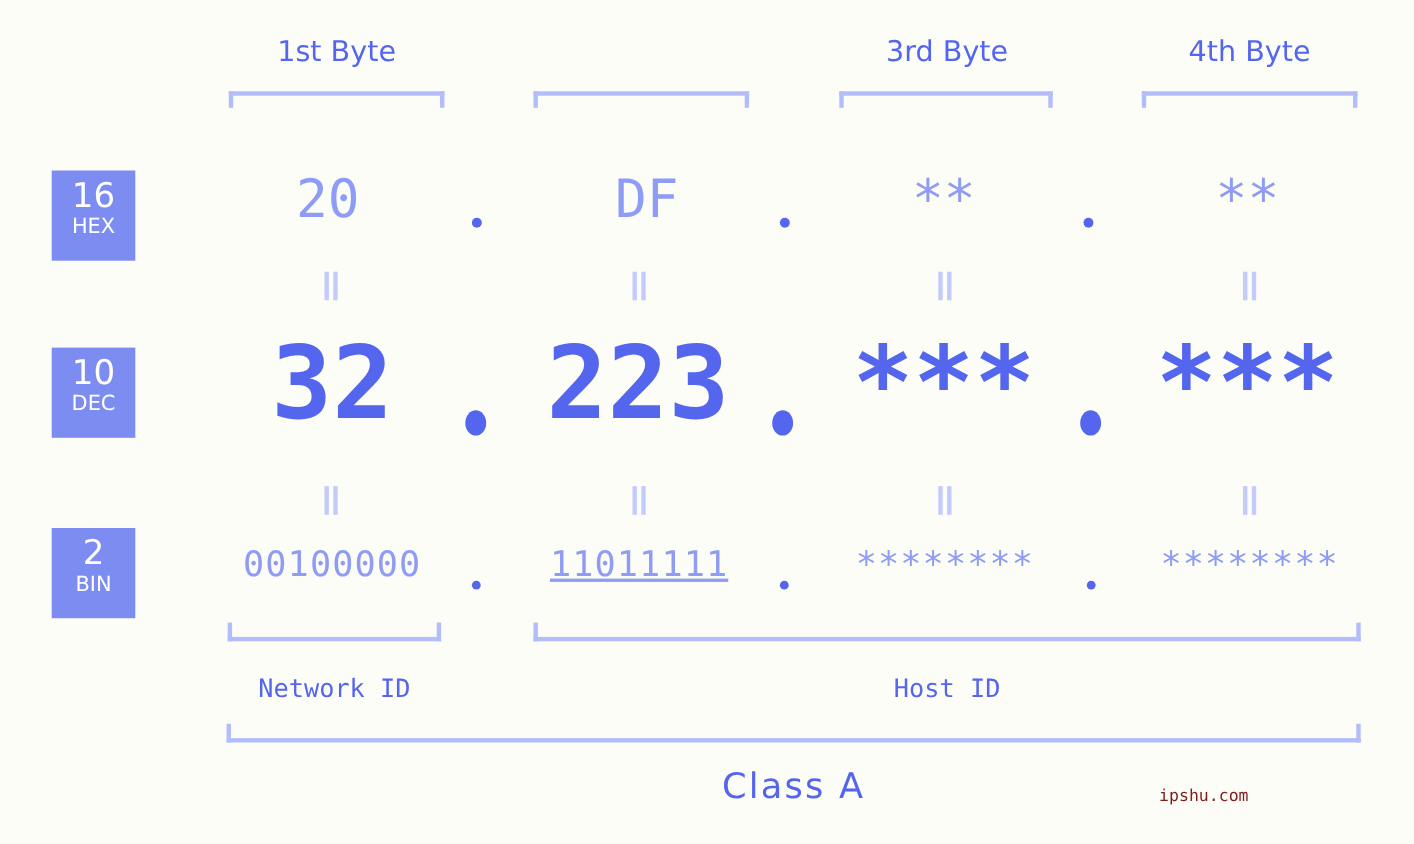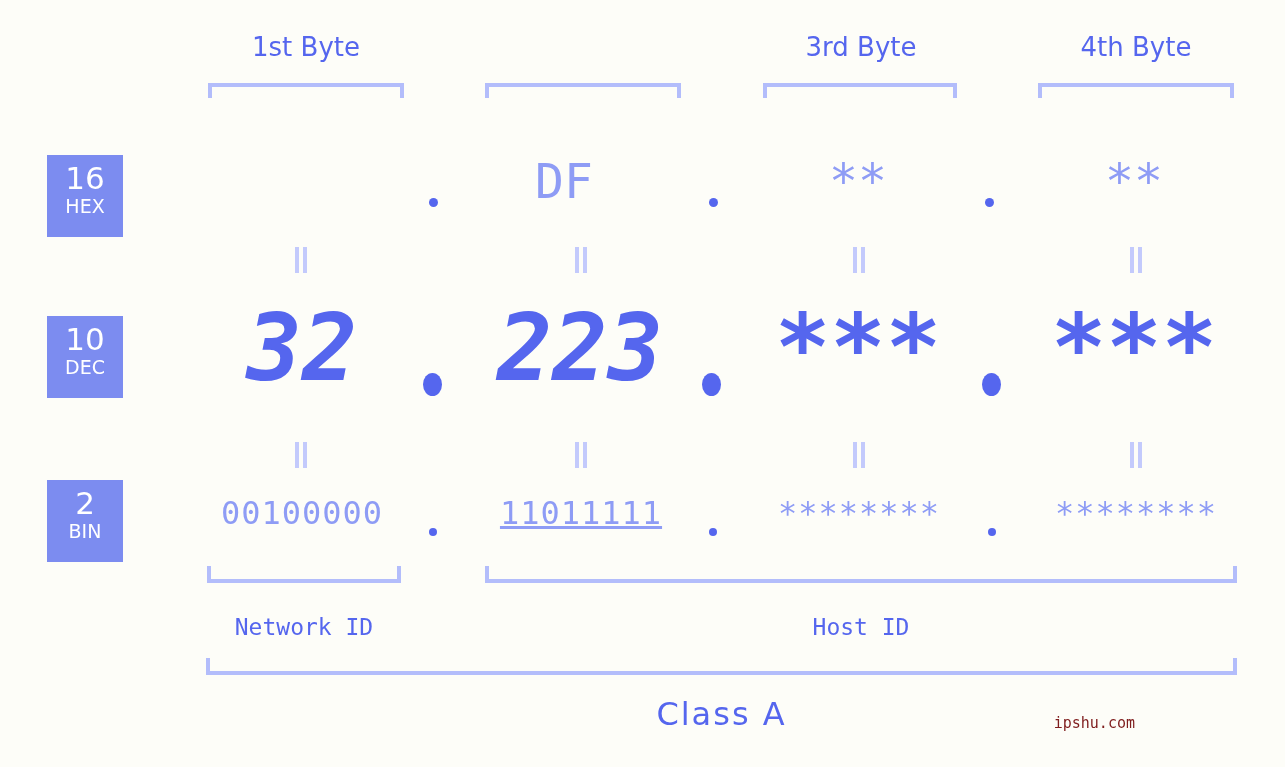--- a/index.html
+++ b/index.html
@@ -99,21 +99,20 @@
     line-height: 56px;
     color: #8e9cf5;
   }
   
   .dec-val {
     top: 294px;
     font-size: 92px;
     line-height: 110px;
     color: #5566ee;
     font-weight: 700;
-    font-style: italic;
   }
   
   .bin-val {
     top: 492px;
     font-size: 32px;
     line-height: 42px;
     color: #8e9cf5;
     letter-spacing: 1px;
   }
 
@@ -191,22 +190,23 @@
   <div class="bracket-top" style="left:208px; width:196px;"></div>
   <div class="bracket-top" style="left:485px; width:196px;"></div>
   <div class="bracket-top" style="left:763px; width:194px;"></div>
   <div class="bracket-top" style="left:1038px; width:196px;"></div>
 
   <div class="badge" id="badge-hex">
     <span class="num">16</span>
     <span class="sub">HEX</span>
   </div>
 
+  <div class="cell hex-val" style="left:208px; width:180px;">20</div>
   <div class="dot dot-hex" style="left:429px;"></div>
-  <div class="cell hex-val" style="left:474px; width:180px;">DF</div>
+  <div class="cell hex-val" style="left:498px; width:180px;">DF</div>
   <div class="dot dot-hex" style="left:709px;"></div>
   <div class="cell hex-val" style="left:763px; width:190px;">**</div>
   <div class="dot dot-hex" style="left:985px;"></div>
   <div class="cell hex-val" style="left:1038px; width:192px;">**</div>
 
   <div class="eq" style="left:293px; top:247px;">
       <i class="l"></i>
       <i class="r"></i>
     </div>
   <div class="eq" style="left:573px; top:247px;">

